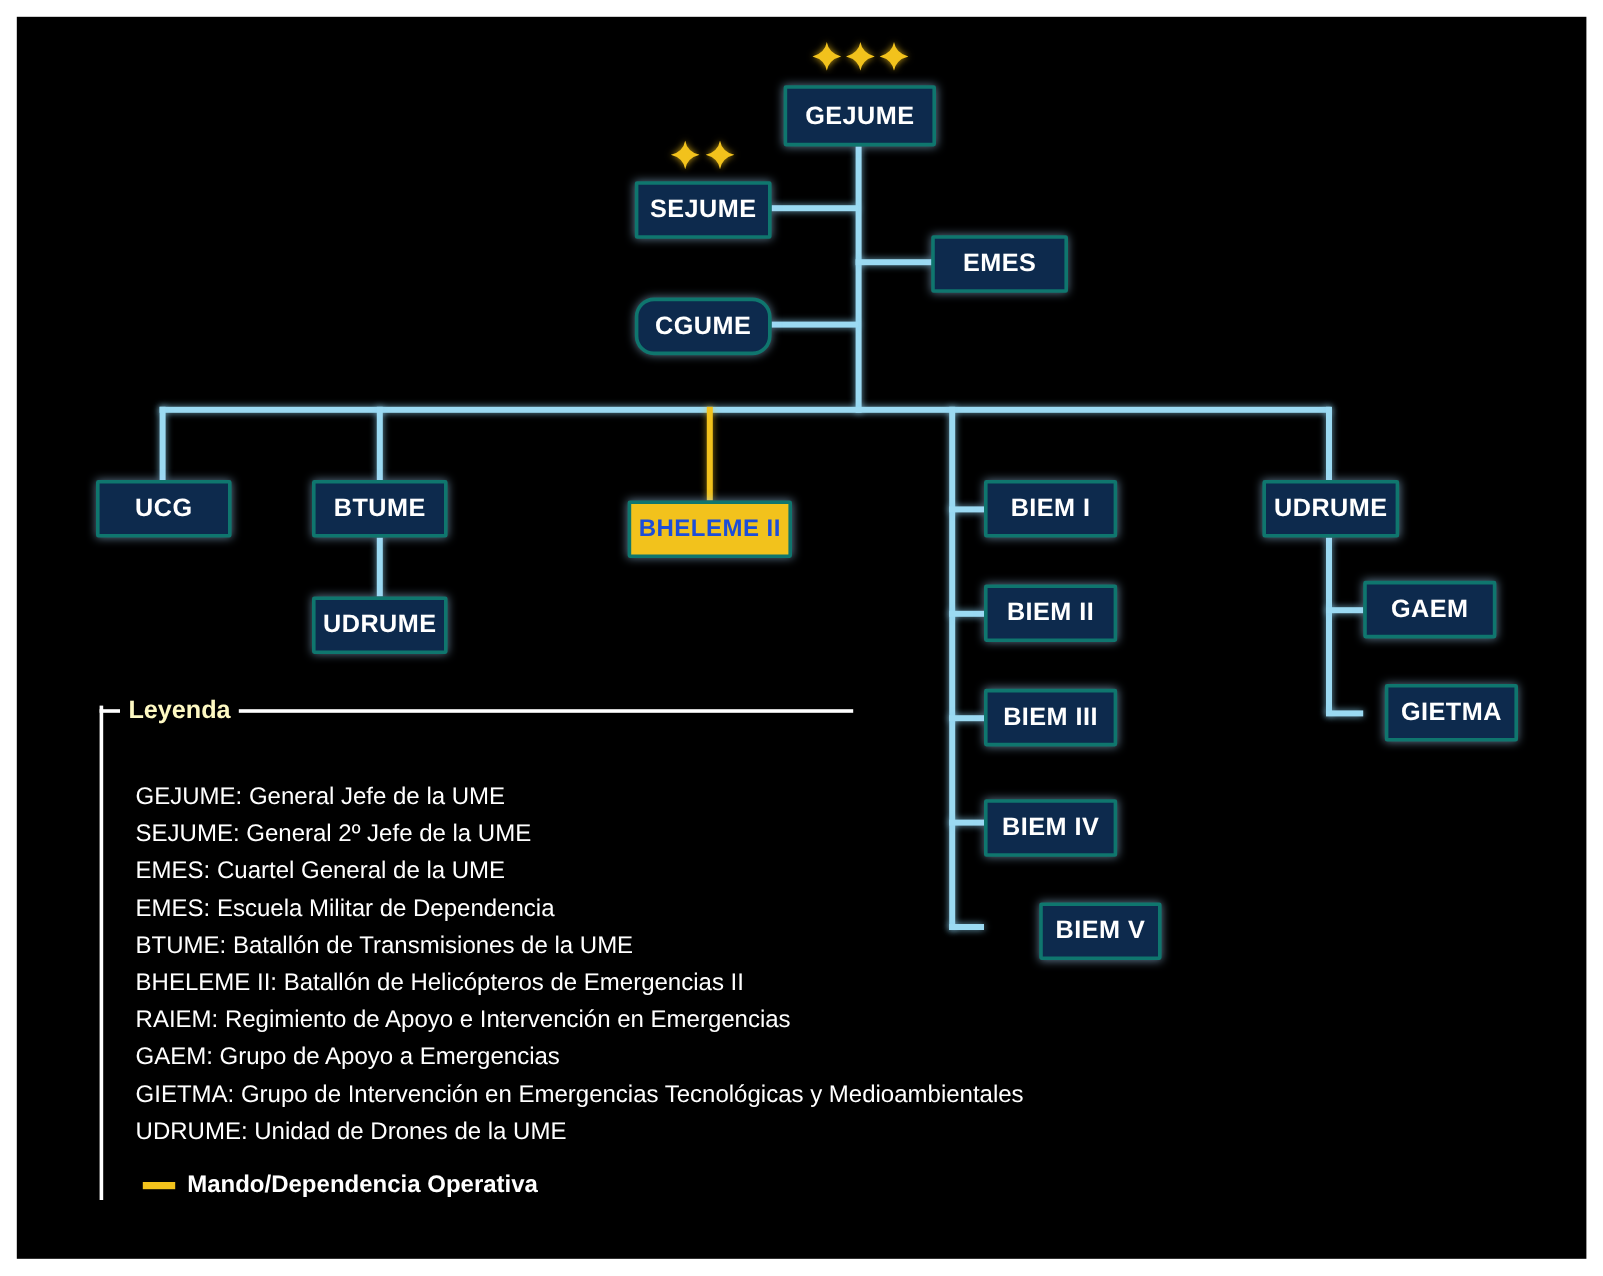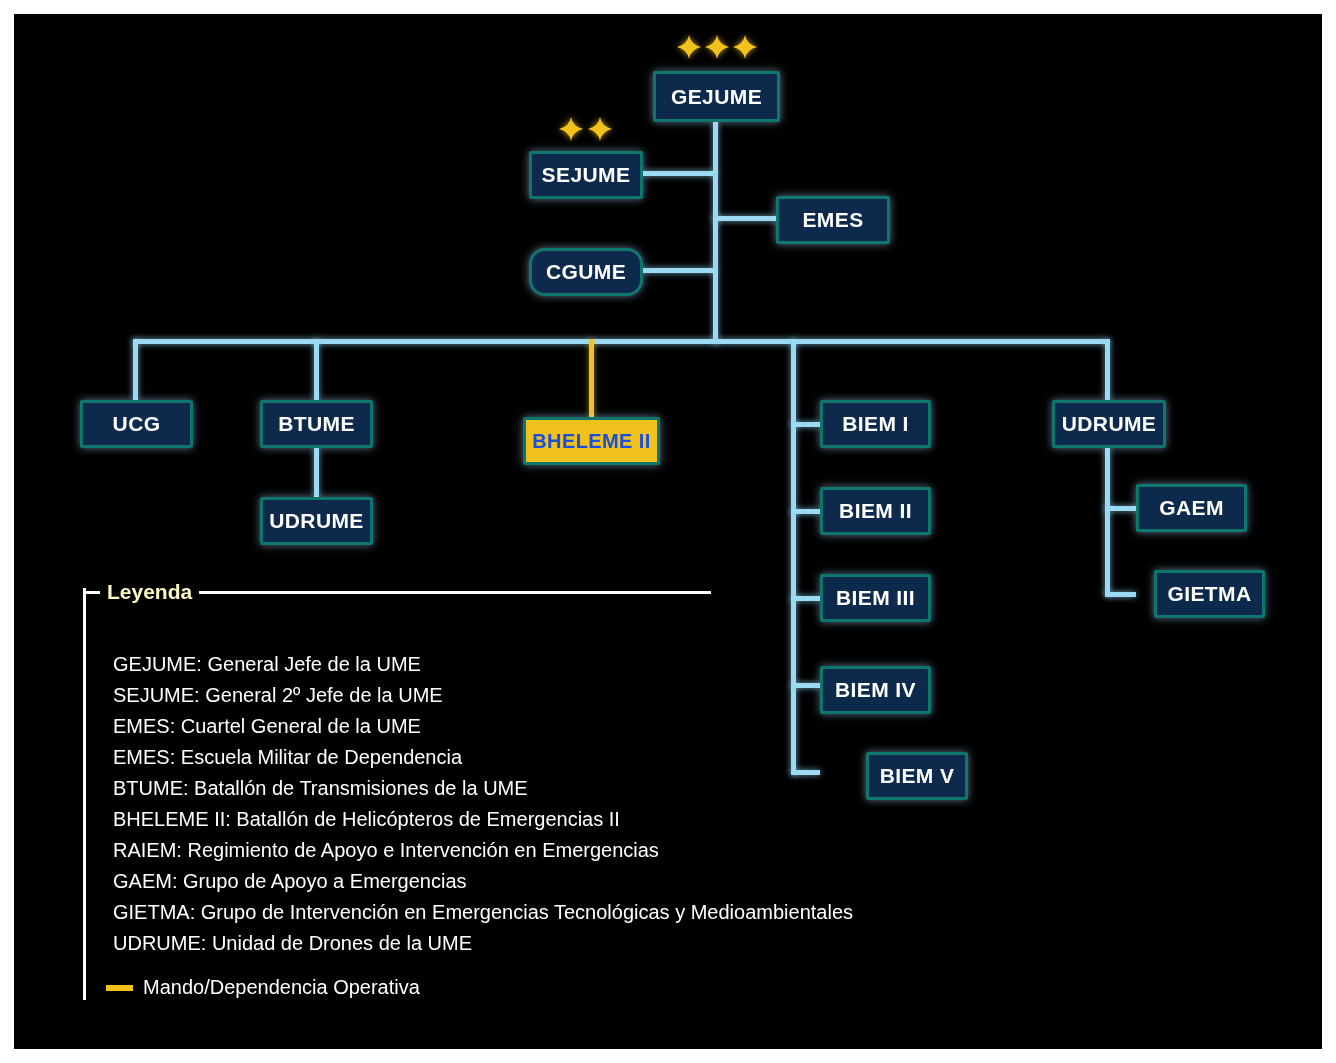--- a/index.html
+++ b/index.html
@@ -110,19 +110,19 @@
       <div class="legend-line">EMES: Cuartel General de la UME</div>
       <div class="legend-line">EMES: Escuela Militar de Dependencia</div>
       <div class="legend-line">BTUME: Batallón de Transmisiones de la UME</div>
       <div class="legend-line">BHELEME II: Batallón de Helicópteros de Emergencias II</div>
       <div class="legend-line">RAIEM: Regimiento de Apoyo e Intervención en Emergencias</div>
       <div class="legend-line">GAEM: Grupo de Apoyo a Emergencias</div>
       <div class="legend-line">GIETMA: Grupo de Intervención en Emergencias Tecnológicas y Medioambientales</div>
       <div class="legend-line">UDRUME: Unidad de Drones de la UME</div>
     </div>
 
-    <div class="legend-note" style="left:92px;top:962px;">
+    <div class="legend-note" style="left:105px;top:962px;font-weight:bold;">
       <span class="legend-dash"></span>
       <span>Mando/Dependencia Operativa</span>
     </div>
 
   </div>
 </div>
 
 </body></html>

